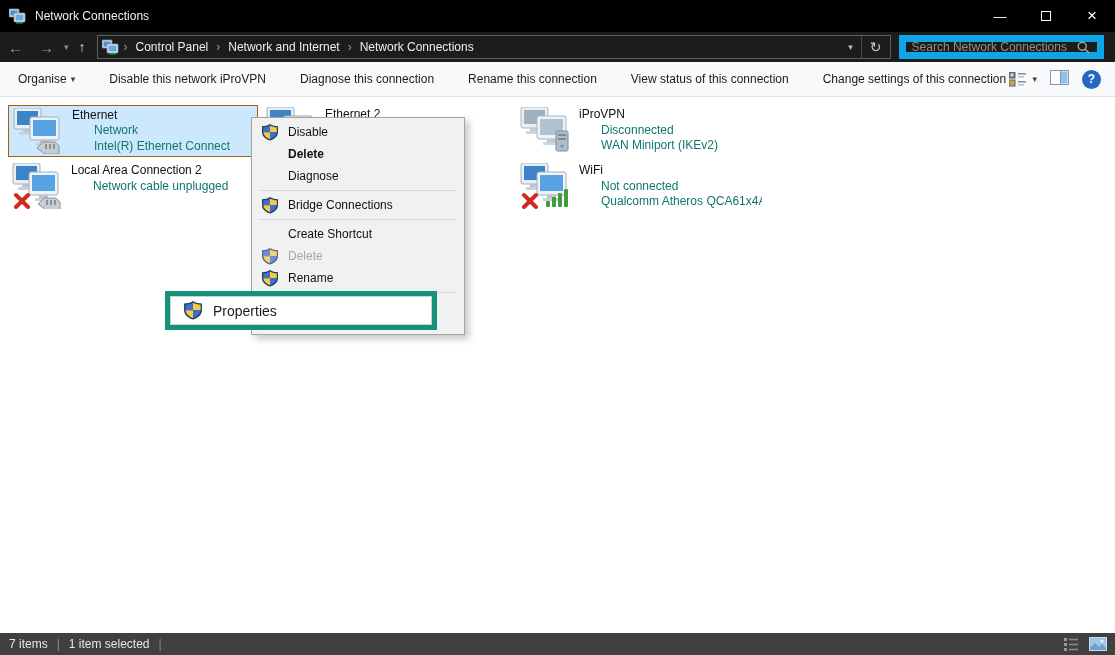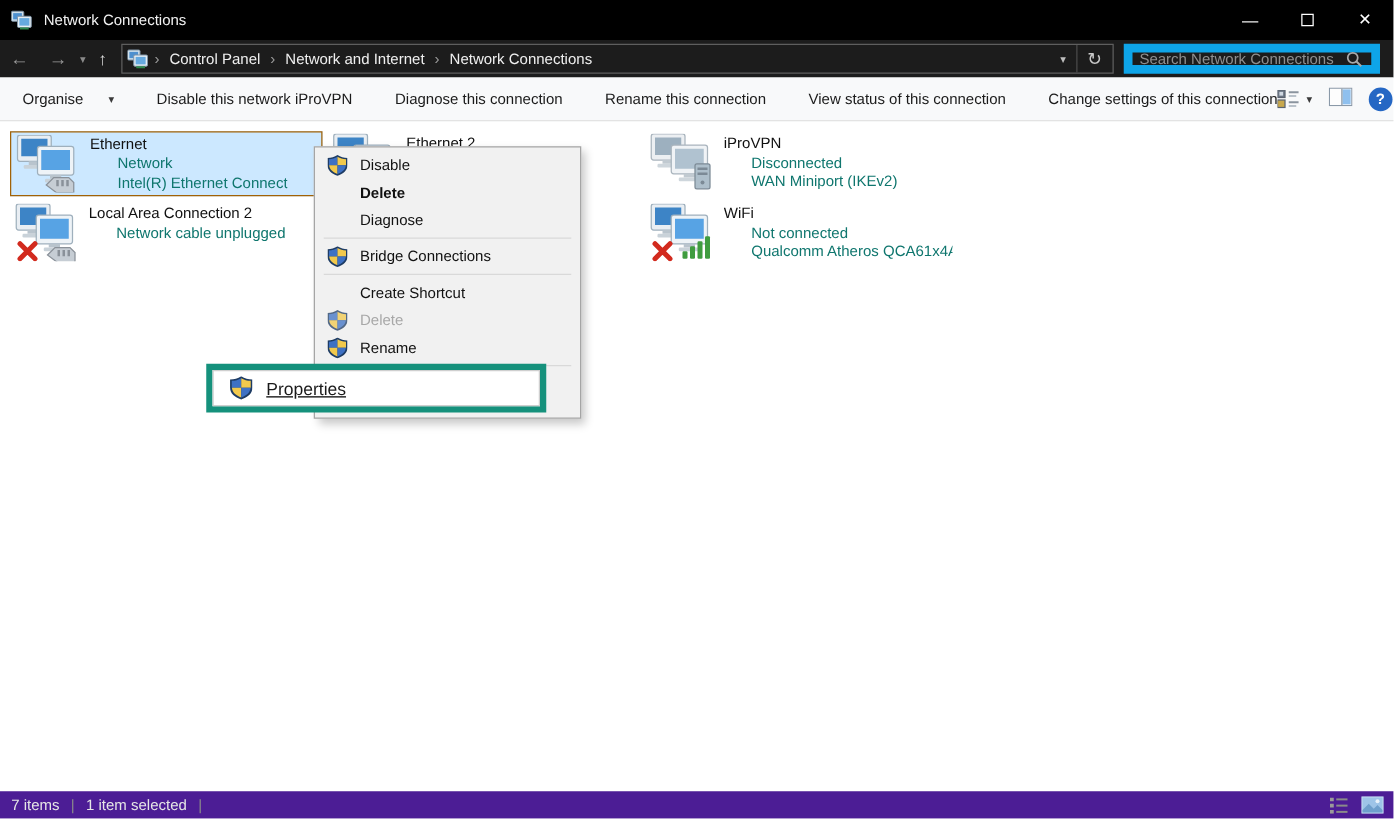--- a/index.html
+++ b/index.html
@@ -33,21 +33,21 @@
   .addr-refresh { color:#c9c9c9; font-size:14px; padding:0 8px; border-left:1px solid #4a4a4a; height:22px; display:flex; align-items:center; }
   .searchbox { display:flex; align-items:center; height:24px; width:205px; margin-left:8px;
     border:7px solid #0ea5e9; background:#1c1c1c; }
   .searchbox input { flex:1; border:0; outline:0; background:transparent; color:#c9c9c9;
     font-family:"Liberation Sans",sans-serif; font-size:12px; padding:0 6px; }
   .searchbox input::placeholder { color:#8f8f8f; }
   .search-icon { margin-right:7px; display:flex; }
   
   .toolbar { position:absolute; top:62px; left:0; right:0; height:35px; background:#f8f9fa;
     border-bottom:1px solid #e3e3e3; display:flex; align-items:center; color:#1b1b1b; }
-  .tb-organise { margin-left:18px; display:flex; align-items:center; gap:20px; }
+  .tb-organise { margin-left:18px; display:flex; align-items:center; gap:4px; }
   .tb-caret { font-size:9px; color:#3a3a3a; }
   .tb-action { margin-left:34px; white-space:nowrap; }
   .tb-right { margin-left:auto; display:flex; align-items:center; gap:13px; margin-right:14px; }
   .help-circle { width:19px; height:19px; border-radius:50%; background:#2567c4; color:#fff;
     display:flex; align-items:center; justify-content:center; font-size:12px; font-weight:bold; }
   
   .main { position:absolute; top:98px; left:0; right:0; bottom:22px; background:#fff; }
   .conn { position:absolute; display:flex; width:250px; height:52px; padding:2px 4px; }
   .conn.selected { background:#cce8ff; border:1px solid #a16207;align-items:center; }
   .conn-icon { flex:none; }
@@ -61,24 +61,24 @@
     padding-top:3px;margin-left:48px; }
   .menu-item { height:22px; display:flex; align-items:center; padding-left:10px; color:#111; }
   .mi-icon { width:26px; display:flex; align-items:center; }
   .menu-item.bold { font-weight:bold; }
   .menu-item.disabled { color:#a8a8a8; }
   .menu-sep { height:1px; background:#d9d9d9; margin:3px 7px; }
   
   .props-box { position:absolute; left:165px; top:193px; width:272px; height:39px; z-index:20;
     background:#15917c; }
   .props-row { position:absolute; left:5px; top:5px; right:5px; bottom:5px; background:#fff;
-    border:1px solid #cfcfcf; display:flex; align-items:center; padding-left:13px;text-decoration:underline; }
+    border:1px solid #cfcfcf; display:flex; align-items:center; padding-left:13px; }
   .props-label { margin-left:11px; font-size:14px; font-weight:500; color:#1a1a1a; }
   
-  .statusbar { position:absolute; left:0; right:0; bottom:0; height:22px; background:#4c1d95;
+  .statusbar { position:absolute; left:0; right:0; bottom:0; height:22px; background:#404040;
     display:flex; align-items:center; color:#e6e6e6; }
   .sb-text { margin-left:9px; }
   .sb-sep { margin-left:9px; color:#8a8a8a; }
   .sb-right { margin-left:auto; display:flex; align-items:center; gap:10px; margin-right:8px; }
 </style>
 </head>
 <body>
 
 <svg width="0" height="0" style="position:absolute">
   <defs>

